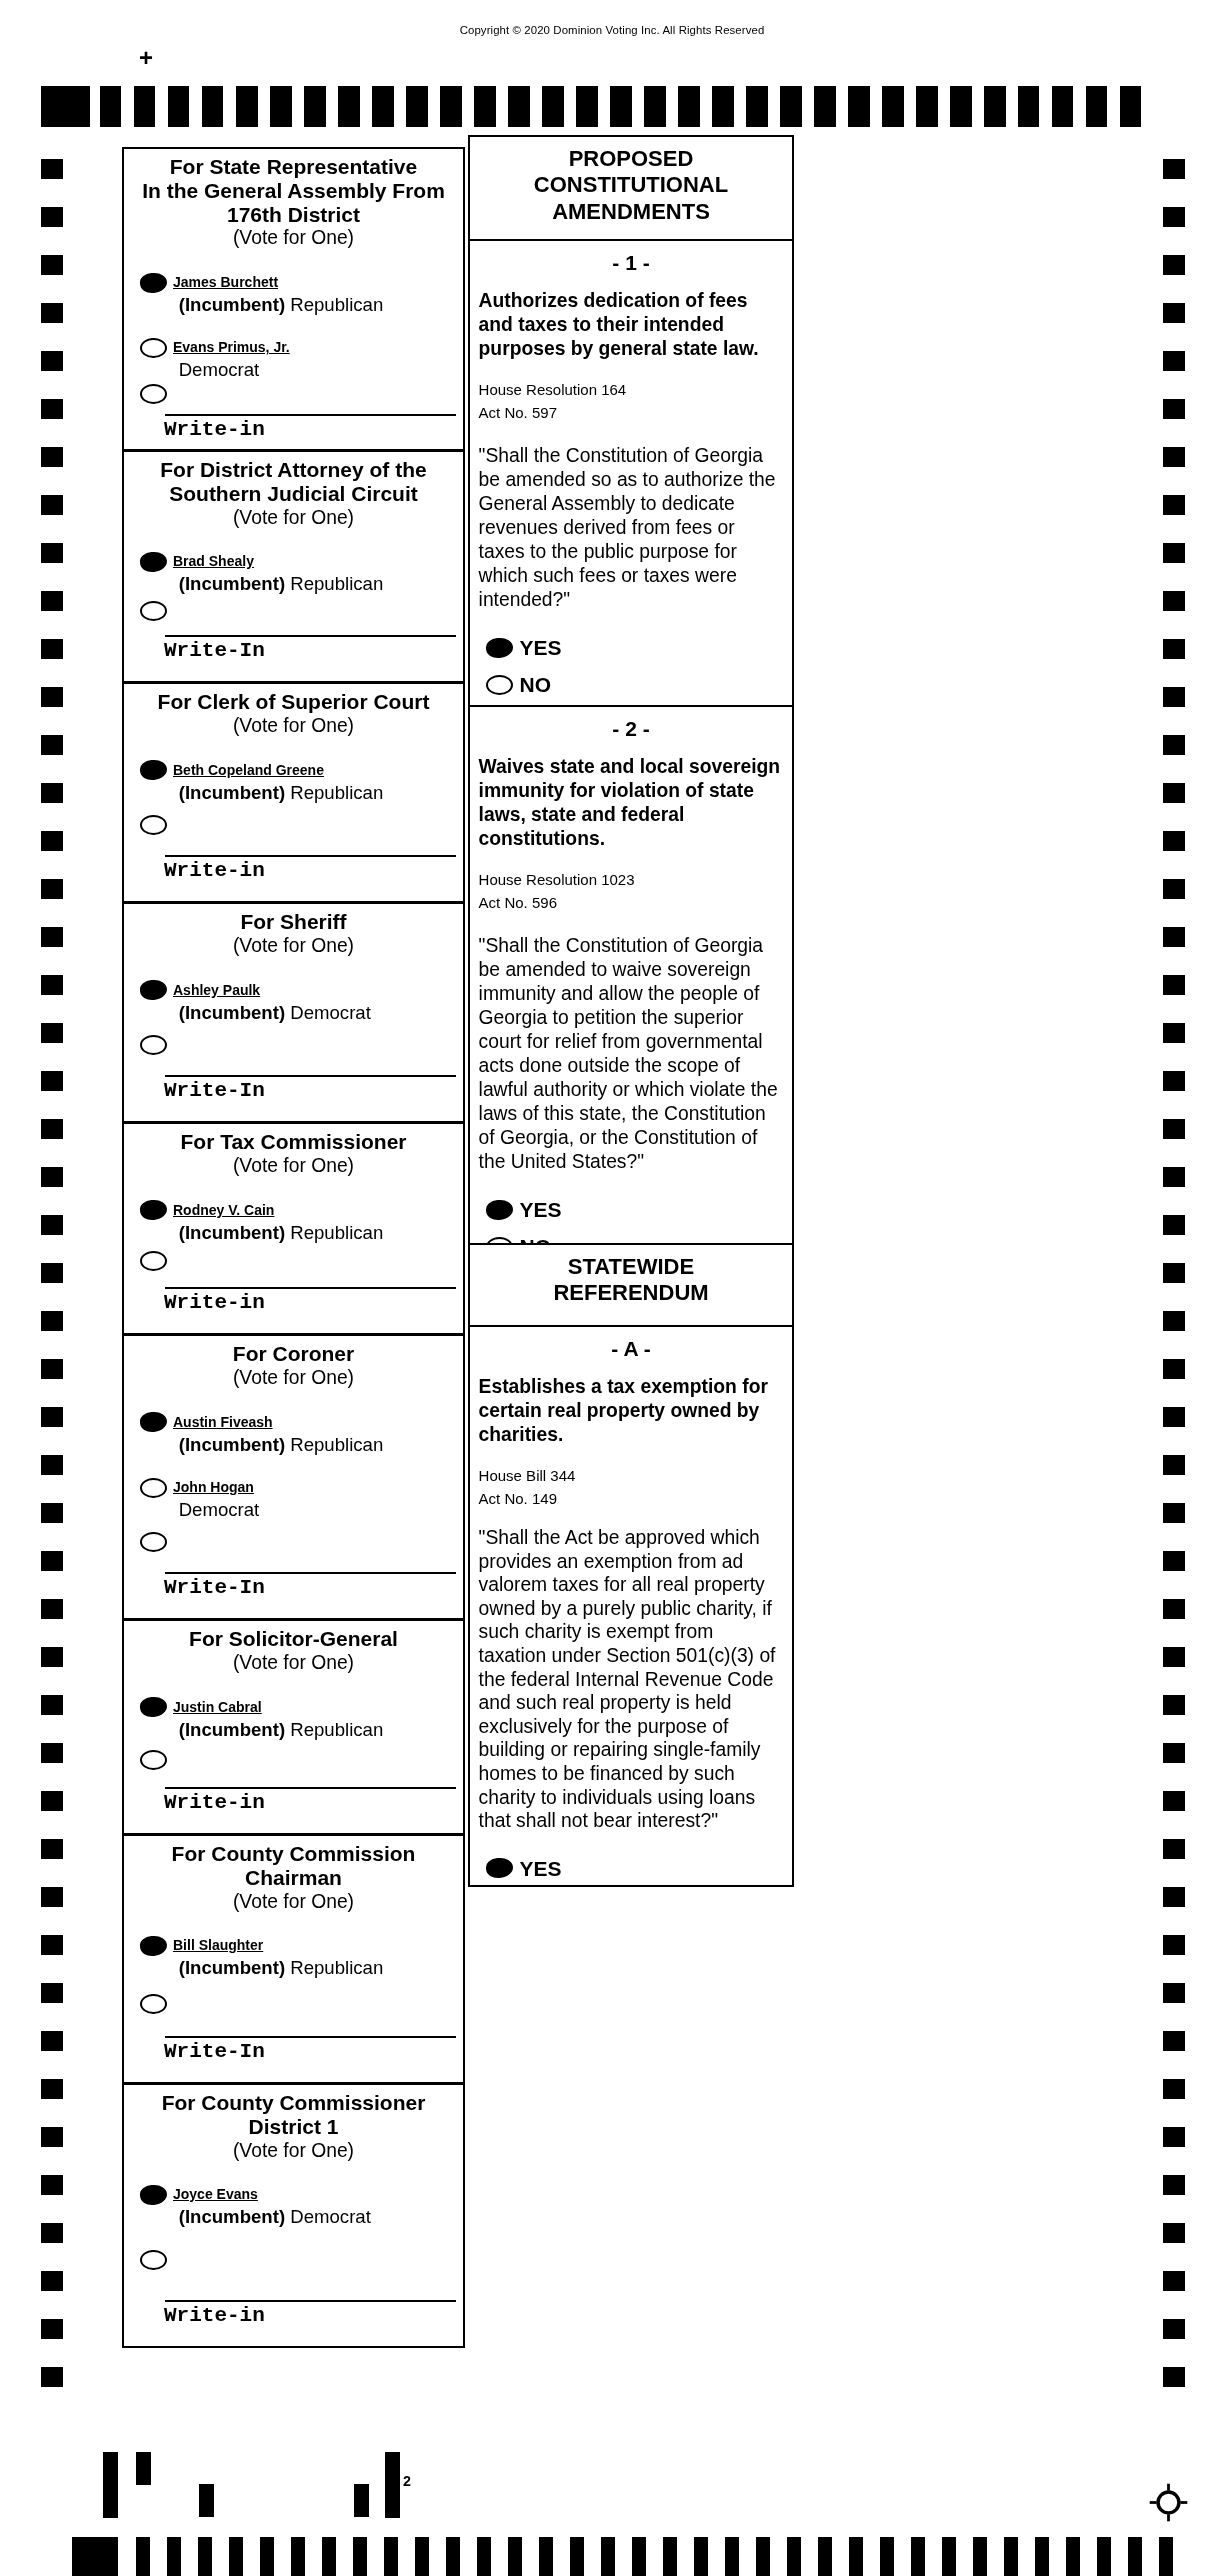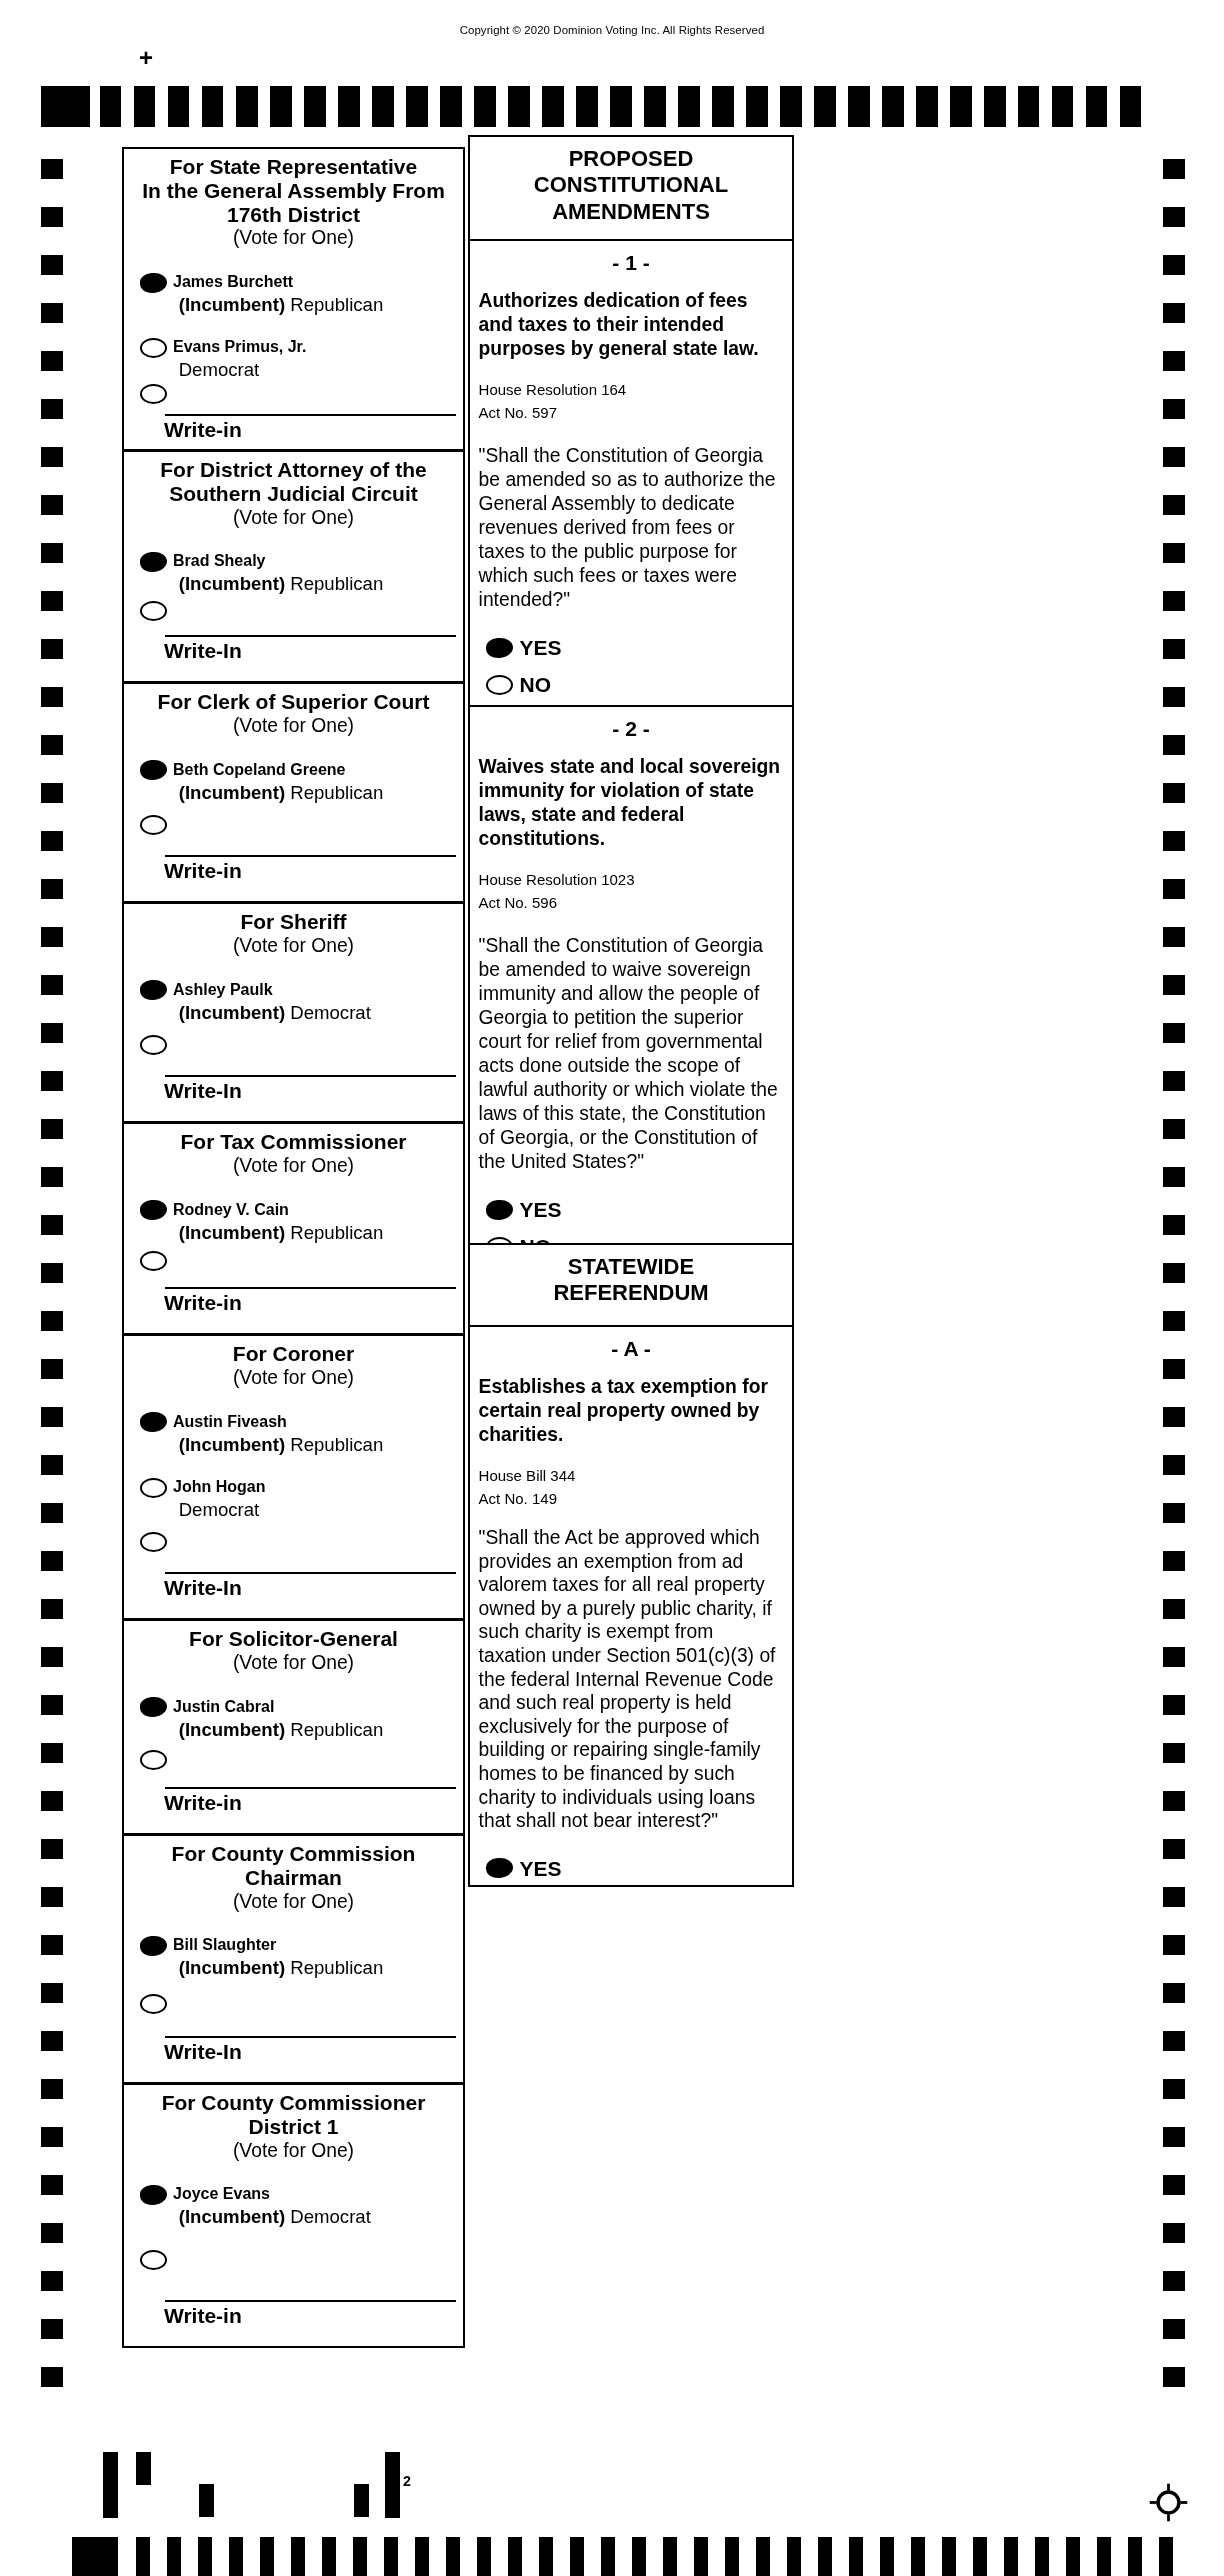--- a/index.html
+++ b/index.html
@@ -34,25 +34,25 @@
   .contest:nth-of-type(8){height:249px;}
   .contest:nth-of-type(9){flex:1;border-bottom:none;}
   .c-header{text-align:center;padding-top:6.4px;}
   .c-title{font-weight:bold;font-size:21px;line-height:23.6px;}
   .c-vote{font-size:19.3px;line-height:23.6px;}
   .cands{display:contents;}
   .cand-row{position:relative;margin-top:20px;padding-left:49px;min-height:29px;flex-shrink:0;}
   .oval{position:absolute;left:15.7px;top:2.9px;width:27px;height:20px;border:2.1px solid #000;
         border-radius:50%;background:#fff;box-sizing:border-box;}
   .oval.filled{background:#000;border-color:#000;border-radius:48% 52% 55% 50%;transform:rotate(-4deg);}
-  .cand-name{font-weight:bold;font-size:16px;line-height:24px;}
+  .cand-name{font-weight:bold;font-size:14px;line-height:24px;text-decoration:underline;}
   .cand-detail{font-size:18.6px;line-height:21.5px;padding-left:5.7px;}
   .cand-detail .b{font-weight:bold;}
   .blank-row{margin-top:auto;height:29px;}
-  .write-in{margin-top:auto;padding-bottom:19px;flex-shrink:0;}
+  .write-in{margin-top:auto;padding-bottom:19px;flex-shrink:0;font-family:Liberation Mono, monospace;}
   .wi-line{border-top:2.1px solid #000;margin:4.3px 7.2px 2.1px 41px;}
   .wi-label{padding-left:40px;font-weight:bold;font-size:21px;line-height:23px;}
 
   
   .measure-col{position:absolute;left:468px;top:135px;width:326px;height:1752px;
       border:2.9px solid #000;box-sizing:border-box;display:flex;flex-direction:column;overflow:hidden;}
   .m-header{height:104px;box-sizing:border-box;border-bottom:2.9px solid #000;text-align:center;
       padding-top:8.6px;flex-shrink:0;}
   .m-h-line{font-weight:bold;font-size:22px;line-height:26.5px;}
   .ref-h{height:82px;}

